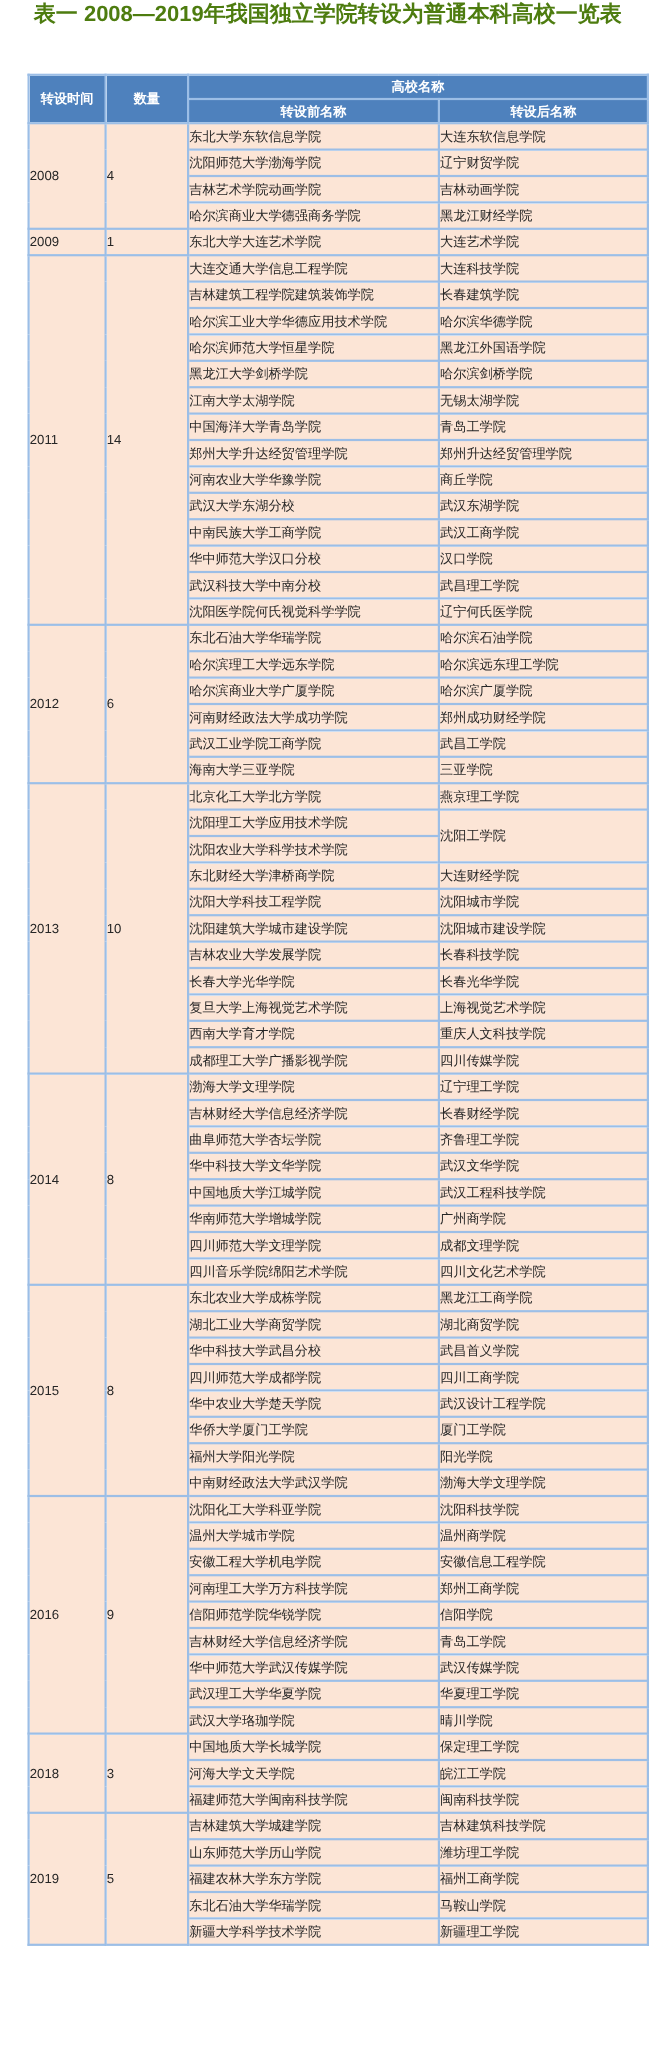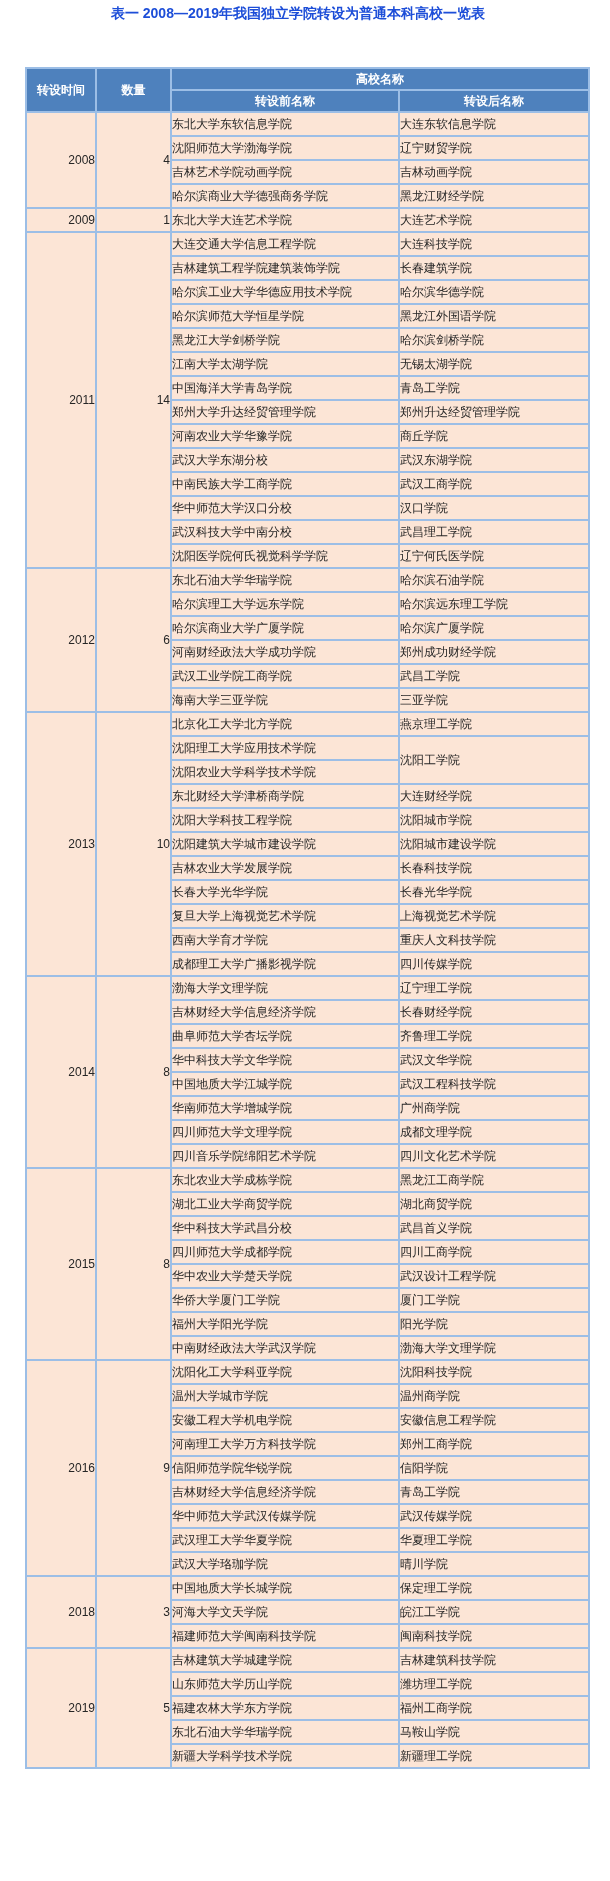--- a/index.html
+++ b/index.html
@@ -14,23 +14,23 @@
   *{box-sizing:border-box;}
   html,body{margin:0;padding:0;}
   body{
     width:610px;height:1881px;background:var(--page-bg);
     font-family:"Liberation Sans","DejaVu Sans",sans-serif;
     color:var(--text);
   }
   .page{width:610px;height:1881px;overflow:hidden;}
   .title{
     text-align:center;
-    font-size:14px;
+    font-size:20px;
     font-weight:bold;
-    color:#1d4ed8;
+    color:#4d7c0f;
     margin:5px 14px 6px 0;
     line-height:17px;
   }
   table.conv{
     border-collapse:collapse;
     margin-left:25px;
     width:563px;
     table-layout:fixed;
   }
   table.conv th, table.conv td{
@@ -47,21 +47,21 @@
     font-weight:bold;
     text-align:center;
     height:22px;
     padding:0;
   }
   table.conv td{
     background:var(--cell-bg);
     height:24px;
     padding:0;
   }
-  td.year-cell, td.count-cell{text-align:right;}
+  td.year-cell, td.count-cell{text-align:left;}
   td.name-cell{text-align:left;padding-left:9px;}
   col.c-year{width:70px;}
   col.c-count{width:75px;}
   col.c-before{width:228px;}
   col.c-after{width:190px;}
 </style>
 </head>
 <body>
 
 <div class="page">

